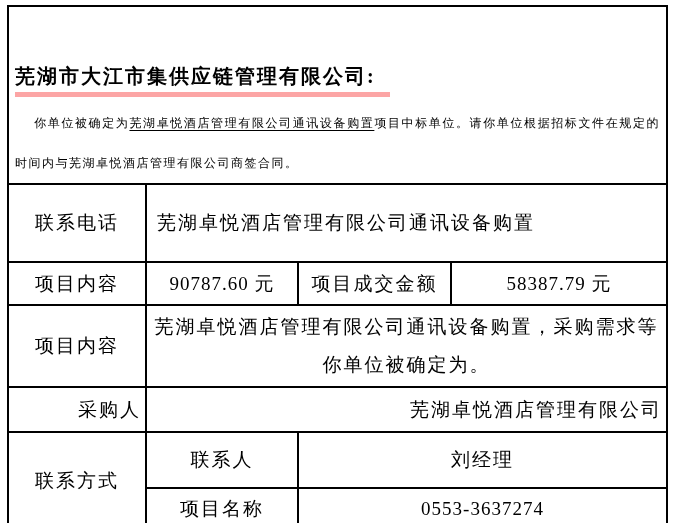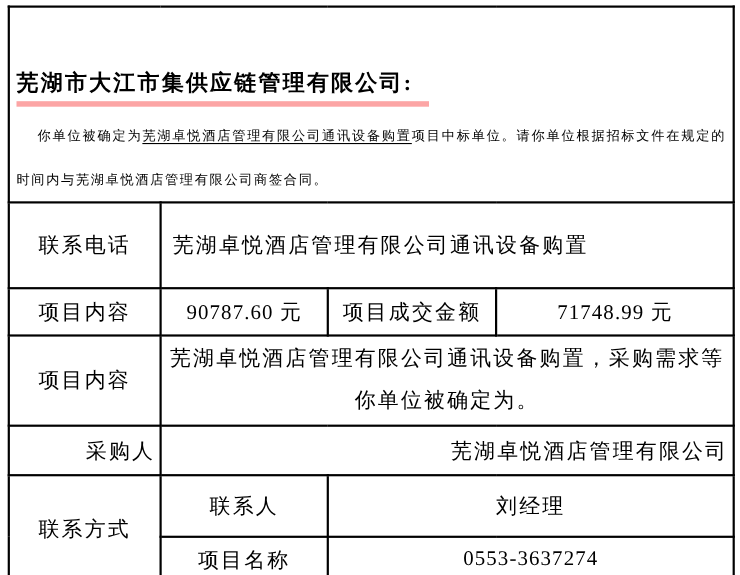--- a/index.html
+++ b/index.html
@@ -95,21 +95,21 @@
 
     <tr class="row-name">
       <td>联系电话</td>
       <td class="val-left" colspan="3">芜湖卓悦酒店管理有限公司通讯设备购置</td>
     </tr>
 
     <tr class="row-budget">
       <td>项目内容</td>
       <td class="num-cell">90787.60 元</td>
       <td>项目成交金额</td>
-      <td class="num-cell">71748.99 元</td>
+      <td class="num-cell">58387.79 元</td>
     </tr>
 
     <tr class="row-content">
       <td>项目内容</td>
       <td colspan="3">
         <div class="content-line">芜湖卓悦酒店管理有限公司通讯设备购置，采购需求等</div>
         <div class="content-line">你单位被确定为。</div>
       </td>
     </tr>
 

